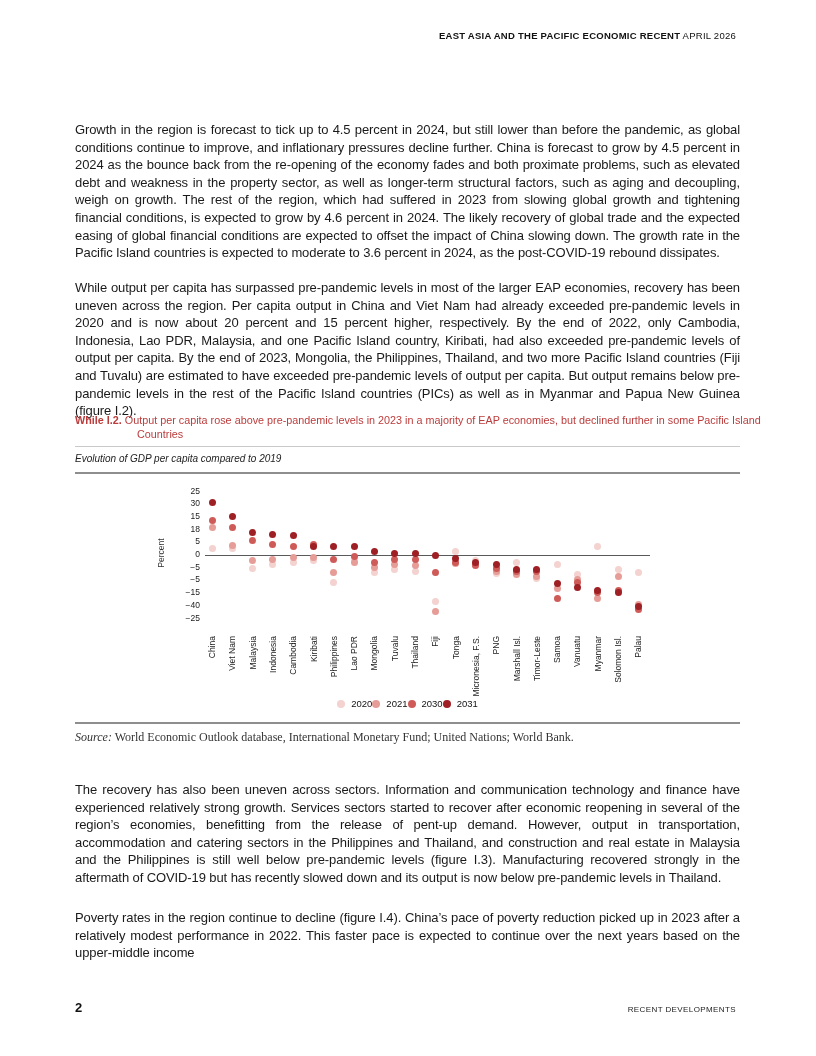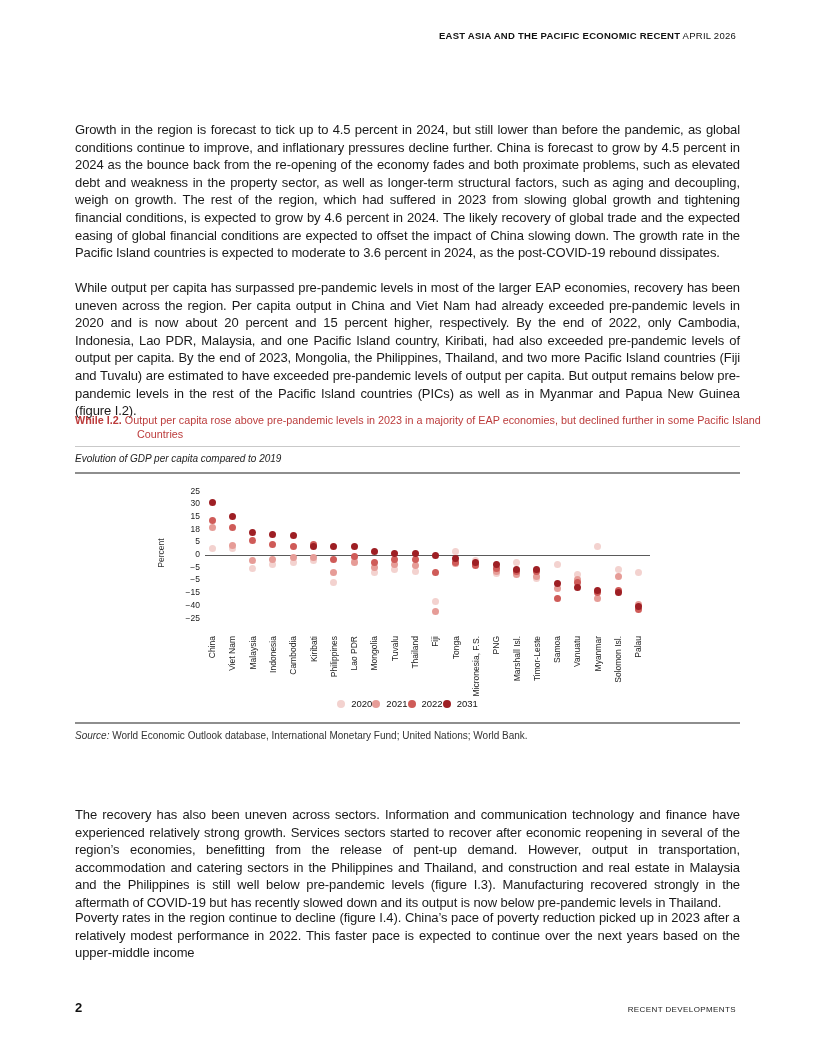--- a/index.html
+++ b/index.html
@@ -2,29 +2,29 @@
 <html><head>
 <meta charset="utf-8">
 <style>
   html,body{margin:0;padding:0;background:#ffffff;}
   .page{position:relative;width:816px;height:1056px;background:#fff;overflow:hidden;
         font-family:"Liberation Sans",sans-serif;color:#1a1a1a;}
   .block{position:absolute;left:75px;width:665px;}
   .header{position:absolute;top:30px;right:80px;font-size:9.5px;letter-spacing:.25px;color:#111;white-space:nowrap;}
   .header b{font-weight:bold;}
   .para{font-size:13px;line-height:17.6px;text-align:justify;letter-spacing:-0.1px;}
-  .p1{top:108px;} .p2{top:266px;} .p3{top:793px;} .p4{top:896px;}
+  .p1{top:108px;} .p2{top:266px;} .p3{top:768px;} .p4{top:896px;}
   .fig-title{top:413px;font-size:10.8px;line-height:14px;color:#bc3c3c;padding-left:62px;text-indent:-62px;}
   .fig-title .fig-label{font-weight:bold;}
   .rule{position:absolute;left:75px;width:665px;background:#c9c9c9;height:1px;}
   .rule-a{top:446px;}
   .rule-b{top:472px;height:2px;background:#8e8e8e;}
   .rule-c{top:722px;height:2px;background:#8e8e8e;}
   .fig-subtitle{top:453px;font-size:10px;font-style:italic;color:#222;}
-  .source-line{top:730px;font-size:10px;color:#333;letter-spacing:0;}
+  .source-line{top:730px;font-size:12px;color:#333;letter-spacing:0;font-family:Liberation Serif, serif;}
   .source-line .src{font-style:italic;}
   .chart-box{position:absolute;top:478px;left:75px;width:665px;height:240px;}
   .ylabel{position:absolute;left:51px;top:70px;width:70px;text-align:center;
           transform:rotate(-90deg);font-size:8.5px;color:#333;}
   .ytick{position:absolute;left:95px;width:30px;text-align:right;font-size:8.5px;line-height:11px;color:#222;}
   .zeroline{position:absolute;left:130px;width:445px;height:1px;background:#5a5a5a;}
   .dot{position:absolute;width:7px;height:7px;border-radius:50%;}
   .xlab{position:absolute;top:152px;width:10px;height:86px;}
   .xlab span{display:inline-block;white-space:nowrap;transform:rotate(-90deg) translateX(-100%);
              transform-origin:0 0;font-size:8.5px;line-height:10px;color:#222;}
@@ -185,21 +185,21 @@
         <div class="legend-item">
           <span class="legend-dot" style="background: rgb(243, 210, 207);"></span>
           <span>2020</span>
         </div>
         <div class="legend-item">
           <span class="legend-dot" style="background: rgb(230, 156, 151);"></span>
           <span>2021</span>
         </div>
         <div class="legend-item">
           <span class="legend-dot" style="background: rgb(207, 91, 88);"></span>
-          <span>2022</span>
+          <span>2030</span>
         </div>
         <div class="legend-item">
           <span class="legend-dot" style="background: rgb(158, 31, 36);"></span>
           <span>2031</span>
         </div>
       </div>
   </div>
 
   <div class="rule rule-c"></div>
 

